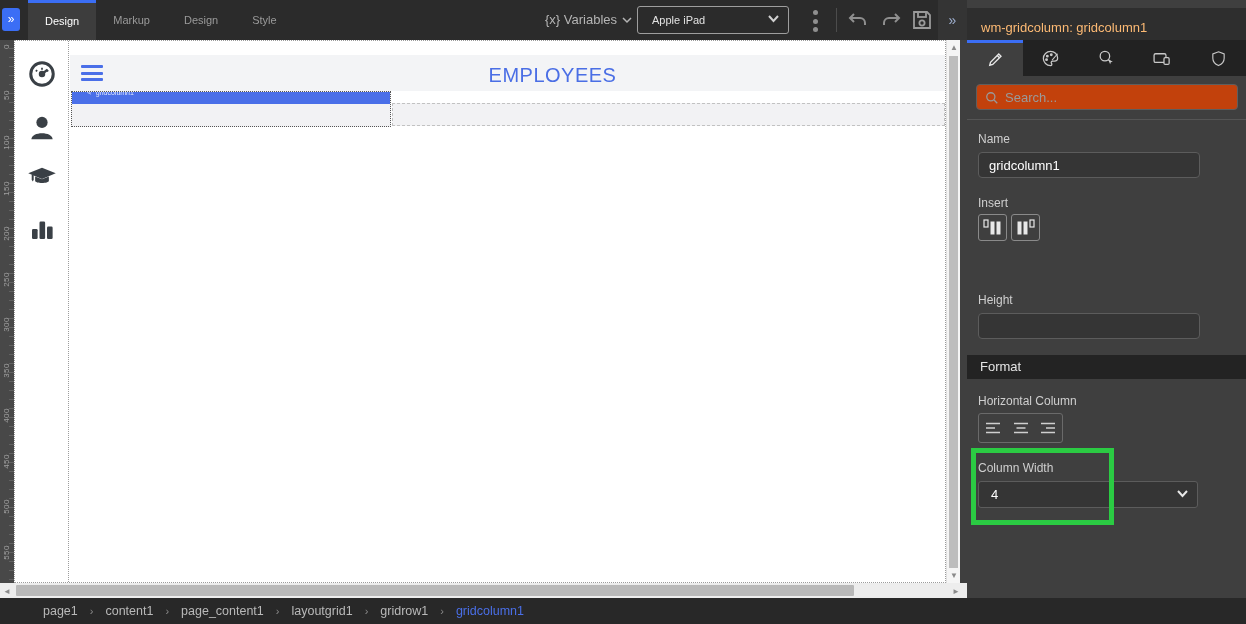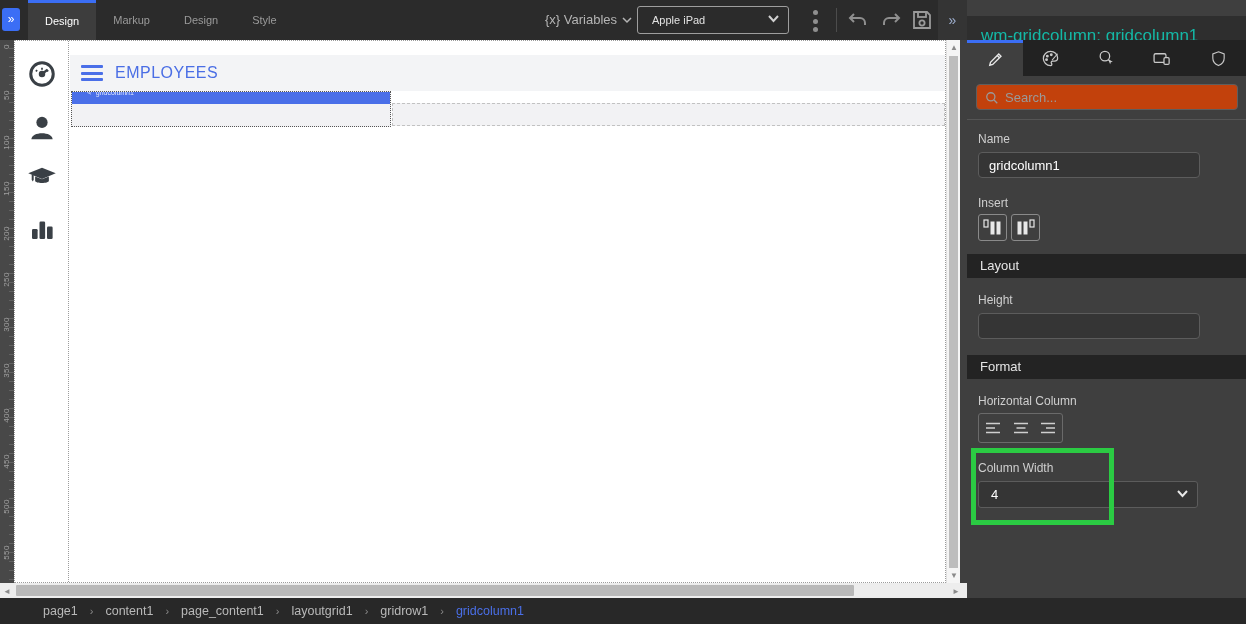--- a/index.html
+++ b/index.html
@@ -26,36 +26,36 @@
   .ruler { position:absolute; left:0; top:0; width:14px; height:543px; background:#484848;
            background-image:repeating-linear-gradient(to bottom, transparent 0 8px, #616161 8px 9px);
            background-size:5px 100%; background-position:right 0; background-repeat:no-repeat; }
   .ruler span { position:absolute; left:2px; writing-mode:vertical-rl; transform:rotate(180deg); font-size:8px; color:#a0a0a0; letter-spacing:0.5px; }
   .page { position:absolute; left:14px; top:0; width:932px; height:543px; background:#fff; border:1px dotted #9c9c9c; }
   .leftnav { position:absolute; left:0; top:0; width:54px; height:100%; background:#fff; border-right:1px dotted #9c9c9c; }
   .nav-ic { position:absolute; left:12px; width:30px; height:30px; color:#3a4046; cursor:pointer; }
   .band { position:absolute; left:55px; right:0; top:14px; height:36px; background:#f3f4f6; }
   .hamburger { position:absolute; left:11px; top:10px; width:22px; height:16px; display:flex; flex-direction:column; justify-content:space-between; cursor:pointer; }
   .hamburger i { height:3px; background:#4a6fe8; border-radius:1px; }
-  .band-title { position:absolute; left:0; right:0; top:9px; text-align:left; transform:translateX(45px); font-size:16px; color:#4a6ee5; letter-spacing:0.5px; }
+  .band-title { position:absolute; left:0; right:0; top:9px; text-align:center; transform:translateX(45px); font-size:20px; color:#4a6ee5; letter-spacing:0.5px; }
   .gridcol1 { position:absolute; left:56px; top:50px; width:320px; height:36px; border:1px dotted #555; background:#f2f2f4; cursor:pointer; }
   .gridcol1 .selbar { position:absolute; left:0; top:0; right:0; height:12px; background:#4a6fe8; overflow:hidden; }
   .selbar .tag { position:absolute; left:14px; top:-3px; font-size:7px; color:#dfe8ff; white-space:nowrap; }
   .gridcol2 { position:absolute; left:377px; top:62px; width:553px; height:23px; background:#f2f2f4; border:1px dashed #c2c2c2; cursor:pointer; }
 
   .vscroll { position:absolute; left:946px; top:0; width:14px; height:543px; background:#f5f5f5; border-left:1px solid #e0e0e0; }
   .vscroll .thumb { position:absolute; left:2px; right:2px; top:16px; height:512px; background:#bdbdbd; }
   .sarrow { position:absolute; color:#8a8a8a; font-size:8px; cursor:pointer; }
   .right-sliver { position:absolute; left:960px; top:0; width:7px; height:543px; background:#3f3f3f; }
   .hscroll { position:absolute; left:0; top:583px; width:967px; height:15px; background:#ededed; }
   .hscroll .thumb { position:absolute; left:16px; top:2px; width:838px; height:11px; background:#b9b9b9; border-radius:1px; }
 
   
   .inspector { position:absolute; left:967px; top:0; width:279px; height:598px; background:#3f3f3f; }
-  .insp-header { position:absolute; left:0; top:16px; right:0; height:40px; background:#2e2e2e; color:#14b8a6; font-size:17px; line-height:40px; padding-left:14px; }
+  .insp-header { position:absolute; left:0; top:8px; right:0; height:40px; background:#2e2e2e; color:#fdba74; font-size:13px; line-height:40px; padding-left:14px; }
   .insp-tabs { position:absolute; left:0; top:40px; right:0; height:36px; background:#222; display:flex; }
   .insp-tab { flex:1; display:flex; align-items:center; justify-content:center; color:#c9c9c9; cursor:pointer; }
   .insp-tab.active { background:#3f3f3f; border-top:3px solid #3b6ef5; }
   .search-box { position:absolute; left:9px; right:8px; top:84px; height:26px; background:#c2410c; border:1px solid #5e5e5e; border-radius:4px; color:#9a9a9a; }
   .search-box svg { position:absolute; left:8px; top:6px; }
   .search-box input { position:absolute; left:28px; right:6px; top:0; height:24px; background:transparent; border:0; outline:0; color:#cfcfcf; font-size:13px; font-family:"Liberation Sans",sans-serif; }
   .search-box input::placeholder { color:#9a9a9a; }
   .insp-divider { position:absolute; left:0; right:0; top:119px; height:1px; background:#555; }
   .fld-label { position:absolute; left:11px; font-size:12px; color:#cfcfcf; }
   .fld-input { position:absolute; left:11px; width:222px; height:26px; background:#353535; border:1px solid #5c5c5c; border-radius:4px; color:#fff; font-size:13px; padding-left:10px; font-family:"Liberation Sans",sans-serif; outline:none; }
@@ -268,21 +268,20 @@
     </div>
     <div class="ins-btn">
       <svg width="19" height="17" viewBox="0 0 19 17">
           <rect x="1.5" y="2.5" width="4" height="13" fill="#e8e8e8"></rect>
           <rect x="7.5" y="2.5" width="4" height="13" fill="#e8e8e8"></rect>
           <rect x="14" y="1" width="4" height="7" fill="none" stroke="#e8e8e8" stroke-width="1.2"></rect>
         </svg>
     </div>
   </div>
 
-  <div class="section-bar" style="top:254px">Layout</div>
 
   <div class="fld-label" style="top:293px">Height</div>
   <input class="fld-input" style="top: 313px;" type="text" value="">
 
   <div class="section-bar" style="top:355px">Format</div>
 
   <div class="fld-label" style="top:394px">Horizontal Column</div>
   <div class="align-group">
     <div class="align-btn">
       <svg width="16" height="12" viewBox="0 0 16 12" stroke="#cfcfcf" stroke-width="1.4">

